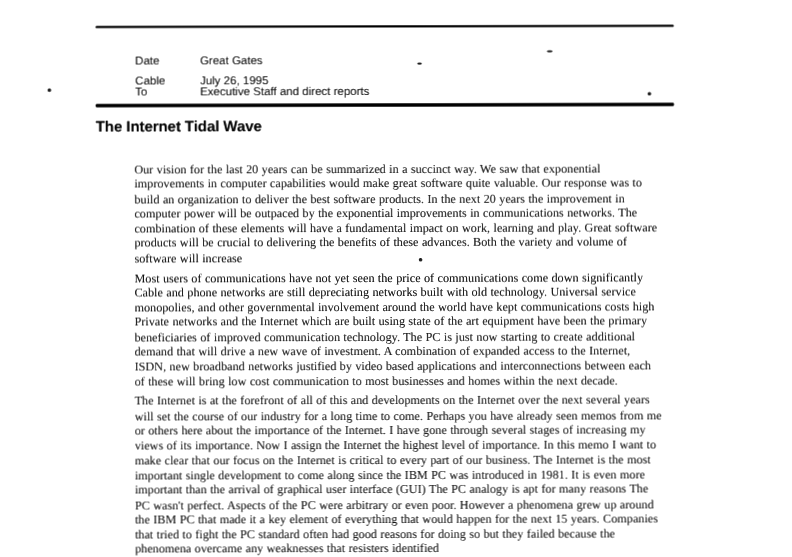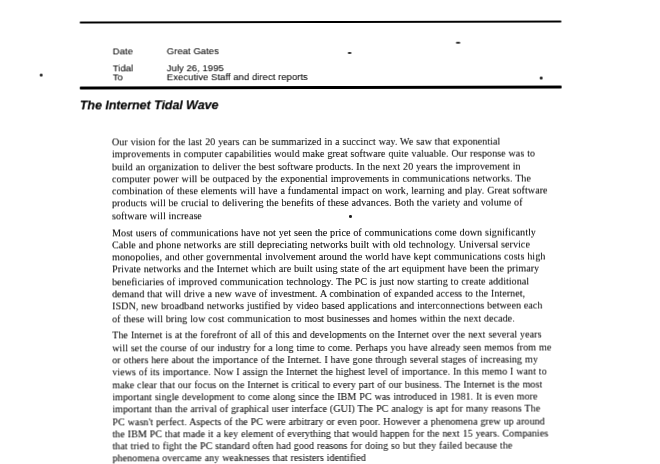--- a/index.html
+++ b/index.html
@@ -52,21 +52,20 @@
     left: 80px;
     top: 98px;
     margin: 0;
     font-family: "Liberation Sans", sans-serif;
     font-weight: bold;
     font-size: 12.6px;
     letter-spacing: -0.1px;
     color: #141414;
     white-space: nowrap;
     text-shadow: 0 0 0.5px rgba(10,10,10,0.6);
-    font-style: italic;
   }
   
   .memo-body {
     position: absolute;
     left: 112px;
     top: 136px;
     width: 478px;
     font-family: "Liberation Serif", serif;
     font-size: 10.2px;
     color: #232323;
@@ -98,21 +97,21 @@
 
   <div class="rule rule-top"></div>
 
   <div class="hrow hrow-0">
     <span class="hlabel">To</span><span class="hvalue">Executive Staff and direct reports</span>
   </div>
   <div class="hrow hrow-1">
     <span class="hlabel">Date</span><span class="hvalue">Great Gates</span>
   </div>
   <div class="hrow hrow-2">
-    <span class="hlabel">Tidal</span><span class="hvalue">July 26, 1995</span>
+    <span class="hlabel">Cable</span><span class="hvalue">July 26, 1995</span>
   </div>
 
   <div class="rule rule-bottom"></div>
 
   <h1 class="memo-title">The Internet Tidal Wave</h1>
 
   <div class="memo-body">
     <div class="para">
         <div class="line">Our vision for the last 20 years can be summarized in a succinct way.  We saw that exponential</div>
         <div class="line">improvements in computer capabilities would make great software quite valuable.  Our response was to</div>

